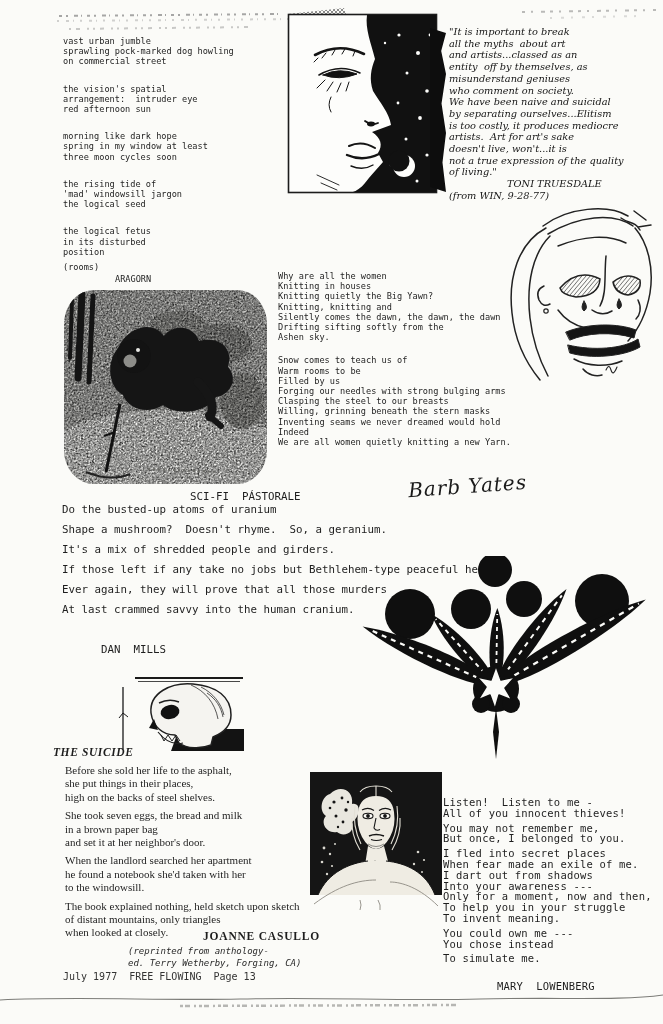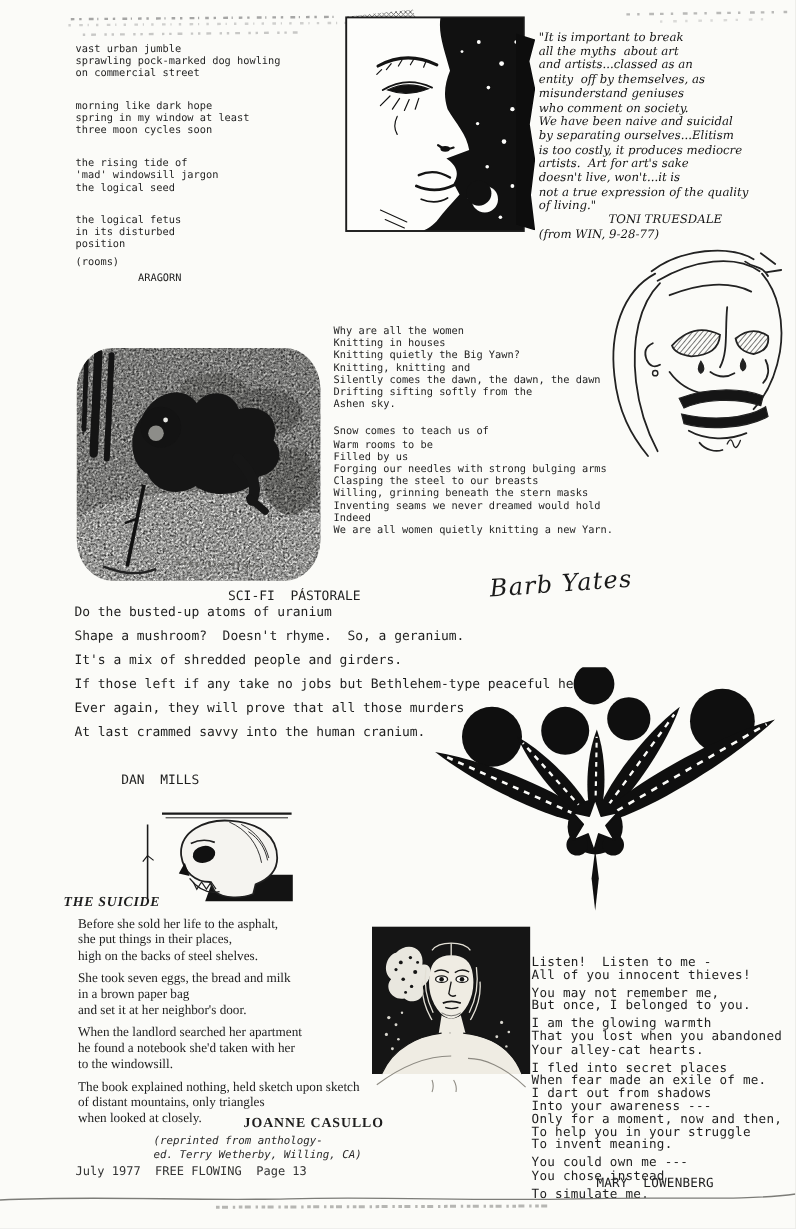--- a/index.html
+++ b/index.html
@@ -128,20 +128,23 @@
 not a true expression of the quality
 of living."</div>
     <div class="quote-attr">TONI TRUESDALE</div>
     <div>(from WIN, 9-28-77)</div>
   </div>
 
   <div class="abs mono tw-sm" style="left:63px;top:36px;">
     <div class="pre stanza">vast urban jumble
 sprawling pock-marked dog howling
 on commercial street</div>
+    <div class="pre stanza">the vision's spatial
+arrangement:  intruder eye
+red afternoon sun</div>
     <div class="pre stanza">morning like dark hope
 spring in my window at least
 three moon cycles soon</div>
     <div class="pre stanza">the rising tide of
 'mad' windowsill jargon
 the logical seed</div>
     <div class="pre">the logical fetus
 in its disturbed
 position</div>
     <div class="pre aragorn-closing">(rooms)</div>
@@ -310,21 +313,21 @@
 and set it at her neighbor's door.</div>
     <div class="pre stanza-sr">When the landlord searched her apartment
 he found a notebook she'd taken with her
 to the windowsill.</div>
     <div class="pre">The book explained nothing, held sketch upon sketch
 of distant mountains, only triangles
 when looked at closely.</div>
   </div>
   <div class="abs serif suicide-author" style="left:203px;top:930px;">JOANNE CASULLO</div>
   <div class="abs mono reprint pre" style="left:128px;top:945px;">(reprinted from anthology-
-ed. Terry Wetherby, Willing, CA)</div>
+ed. Terry Wetherby, Forging, CA)</div>
 
   <svg class="abs" style="left:310px;top:772px;" width="132" height="178" viewBox="0 0 132 178">
     <rect x="0" y="0" width="132" height="123" fill="#151515"></rect>
     <g>
       <path d="M20,22 C30,12 44,18 42,32 C52,30 50,46 42,50 C46,60 34,66 27,60 C16,62 10,50 16,44 C8,38 12,24 20,22 Z" fill="#e9e7df"></path>
       <g fill="#151515">
         <circle cx="24" cy="30" r="1.6"></circle>
           <circle cx="32" cy="26" r="1.4"></circle>
           <circle cx="36" cy="38" r="1.7"></circle>
         <circle cx="26" cy="44" r="1.5"></circle>
@@ -380,23 +383,20 @@
       <path d="M50,128 q2,5 0,10"></path>
       <path d="M68,128 q3,5 2,10"></path>
     </g>
   </svg>
 
   <div class="abs mono listen-body" style="left:443px;top:797px;">
     <div class="pre stanza-ls">Listen!  Listen to me -
 All of you innocent thieves!</div>
     <div class="pre stanza-ls">You may not remember me,
 But once, I belonged to you.</div>
-    <div class="pre stanza-ls">I am the glowing warmth
-That you lost when you abandoned
-Your alley-cat hearts.</div>
     <div class="pre stanza-ls">I fled into secret places
 When fear made an exile of me.
 I dart out from shadows
 Into your awareness ---
 Only for a moment, now and then,
 To help you in your struggle
 To invent meaning.</div>
     <div class="pre stanza-ls">You could own me ---
 You chose instead</div>
     <div class="pre">To simulate me.</div>

